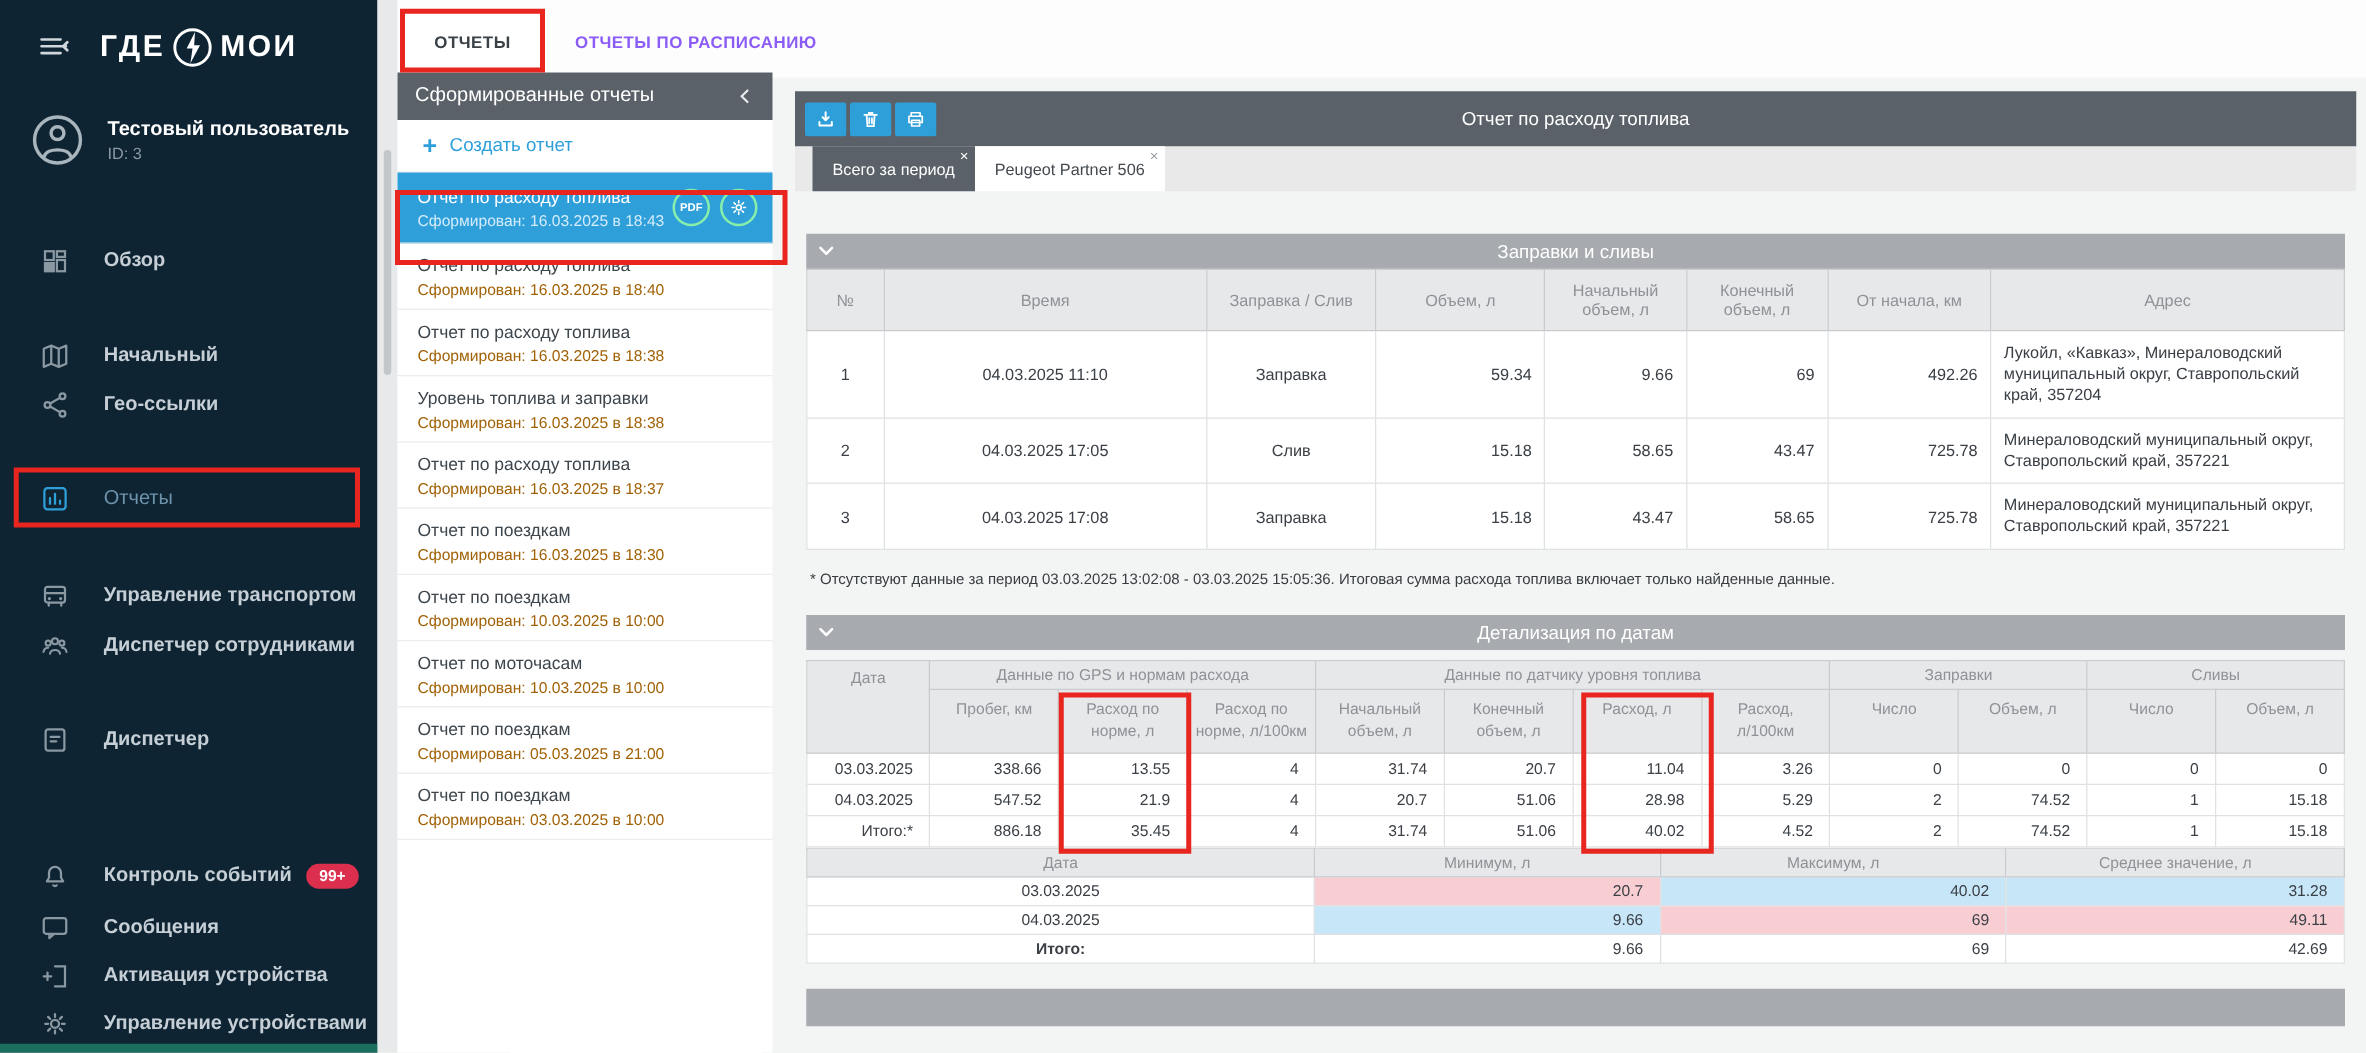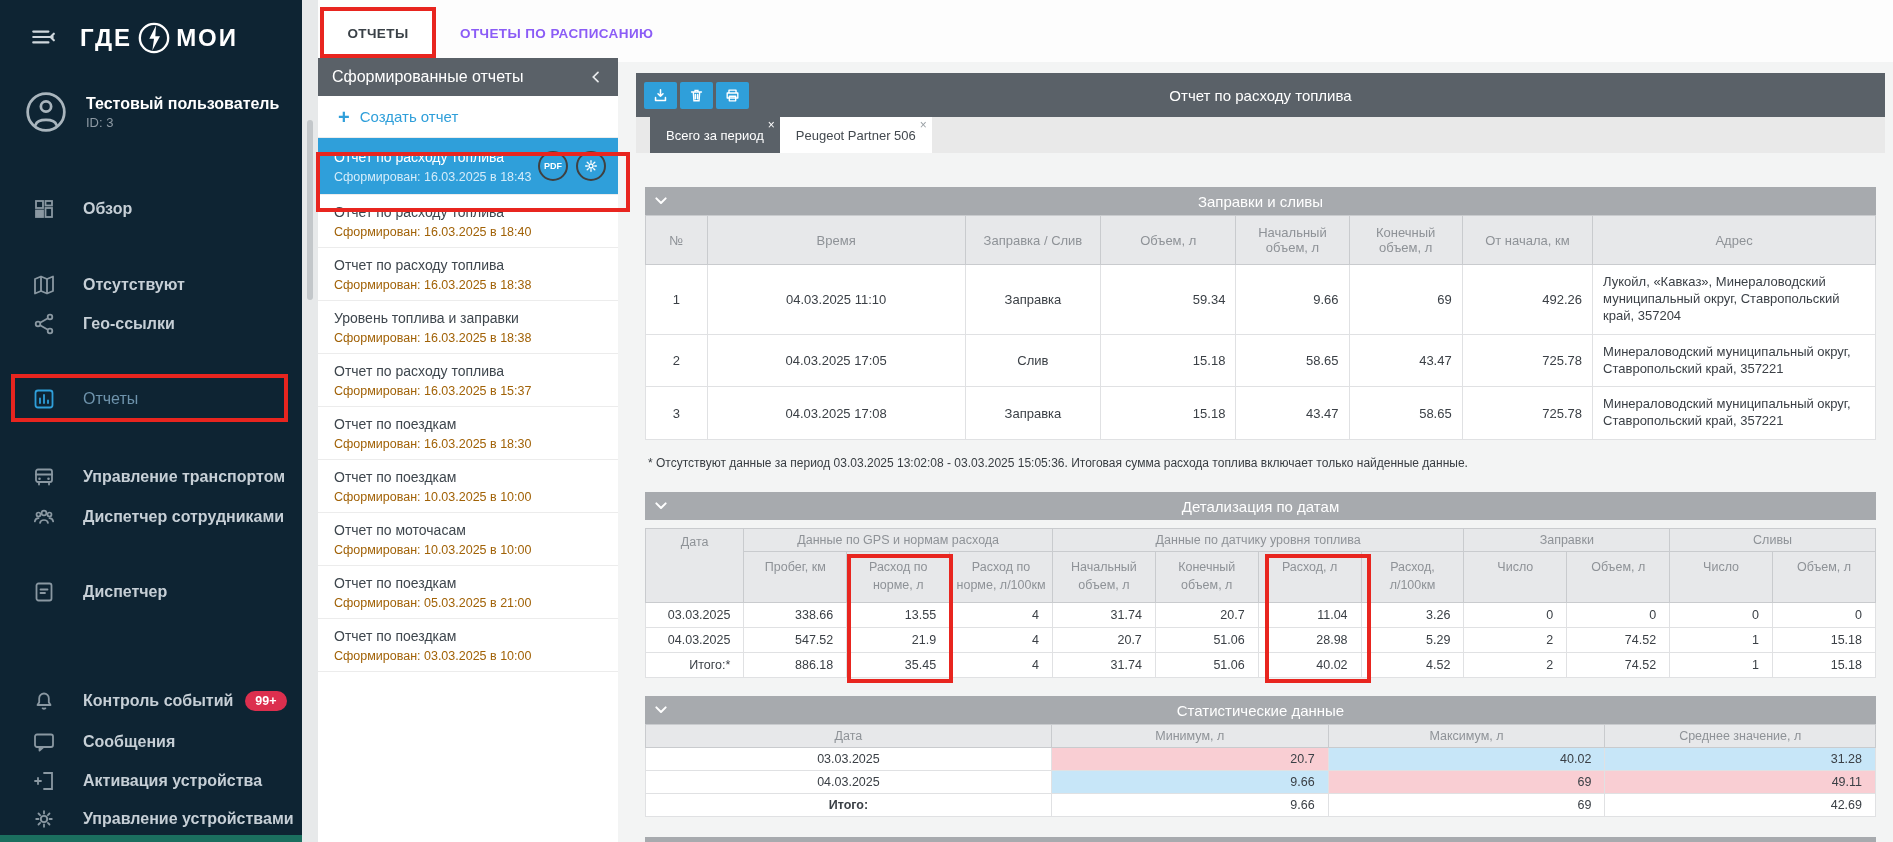--- a/index.html
+++ b/index.html
@@ -47,21 +47,21 @@
   .create-row { height:42px; display:flex; align-items:center; padding-left:20px; border-bottom:1px solid #ececec; cursor:pointer; }
   .create-row .plus { color:#2f9fda; font-size:20px; font-weight:bold; margin-right:10px; line-height:1; }
   .create-row .txt { color:#2f9fda; font-size:15px; }
   .ritem { padding:9px 14px 8px 16px; border-bottom:1px solid #ececec; cursor:pointer; position:relative; }
   .ritem .t { font-size:14px; color:#3e464d; margin-bottom:5px; white-space:nowrap; }
   .ritem .s { font-size:12.5px; color:#a16207; white-space:nowrap; }
   .ritem.sel { background:#2f9fda; padding-top:11px; padding-bottom:10px; }
   .ritem.sel .t { color:#fff; }
   .ritem.sel .s { color:#d4ecfa; }
   .ritem .actions { position:absolute; right:12px; top:50%; transform:translateY(-50%); display:flex; gap:8px; }
-  .cbtn { width:30px; height:30px; border:2px solid #404040; border-radius:50%; color:#fff;
+  .cbtn { width:30px; height:30px; border:2px solid #86efac; border-radius:50%; color:#fff;
     display:flex; align-items:center; justify-content:center; font-size:9px; font-weight:bold; cursor:pointer; }
   .cbtn svg { width:16px; height:16px; }
 
   
   .main { position:absolute; left:636px; top:0; width:1249px; }
   .toolbar { margin-top:73px; height:44px; background:#5a6168; position:relative; display:flex; align-items:center; }
   .tb-btns { display:flex; gap:3px; margin-left:8px; }
   .tb-btn { width:33px; height:27px; background:#2f9fda; border-radius:2px; color:#fff;
     display:flex; align-items:center; justify-content:center; cursor:pointer; }
   .tb-btn svg { width:17px; height:17px; }
@@ -155,21 +155,21 @@
       </span>
     <span class="lbl">Обзор</span>
   </div>
   <div class="sb-item" style="top:266px">
     <span class="ico">
         <svg viewBox="0 0 24 24" fill="none" stroke="currentColor" stroke-width="1.8" stroke-linejoin="round">
           <path d="M3 6l6-2.5 6 2.5 6-2.5V18l-6 2.5L9 18l-6 2.5z"></path>
           <path d="M9 3.5V18M15 6v14"></path>
         </svg>
       </span>
-    <span class="lbl">Отсутствуют</span>
+    <span class="lbl">Начальный</span>
   </div>
   <div class="sb-item" style="top:305px">
     <span class="ico">
         <svg viewBox="0 0 24 24" fill="none" stroke="currentColor" stroke-width="1.8">
           <circle cx="18" cy="5" r="2.3"></circle>
           <circle cx="6" cy="12" r="2.3"></circle>
           <circle cx="18" cy="19" r="2.3"></circle>
           <path d="M8.1 10.8l7.8-4.5M8.1 13.2l7.8 4.5"></path>
         </svg>
       </span>
@@ -299,21 +299,21 @@
   <div class="ritem">
     <div class="t">Отчет по расходу топлива</div>
     <div class="s">Сформирован: 16.03.2025 в 18:38</div>
   </div>
   <div class="ritem">
     <div class="t">Уровень топлива и заправки</div>
     <div class="s">Сформирован: 16.03.2025 в 18:38</div>
   </div>
   <div class="ritem">
     <div class="t">Отчет по расходу топлива</div>
-    <div class="s">Сформирован: 16.03.2025 в 15:37</div>
+    <div class="s">Сформирован: 16.03.2025 в 18:37</div>
   </div>
   <div class="ritem">
     <div class="t">Отчет по поездкам</div>
     <div class="s">Сформирован: 16.03.2025 в 18:30</div>
   </div>
   <div class="ritem">
     <div class="t">Отчет по поездкам</div>
     <div class="s">Сформирован: 10.03.2025 в 10:00</div>
   </div>
   <div class="ritem">
@@ -519,28 +519,20 @@
           <td>74.52</td>
           <td>1</td>
           <td>15.18</td>
         </tr>
       </tbody>
     </table>
     <div class="anno-col" style="left:calc(9px + 16.2%); width:8.5%; top:26px; bottom:-5px;"></div>
     <div class="anno-col" style="left:calc(9px + 49.6%); width:8.5%; top:26px; bottom:-5px;"></div>
   </div>
 
-  <div class="section-bar" style="margin-top:18px">
-    <span class="chev">
-        <svg viewBox="0 0 24 24" fill="none" stroke="currentColor" stroke-width="3" stroke-linecap="round" stroke-linejoin="round">
-          <path d="M5 8l7 7 7-7"></path>
-        </svg>
-      </span>
-    <span>Статистические данные</span>
-  </div>
   <table class="stable">
     <colgroup>
         <col style="width:33%">
         <col style="width:22.5%">
         <col style="width:22.5%">
         <col style="width:22%">
       </colgroup>
     <thead>
         <tr>
       <th>Дата</th>

